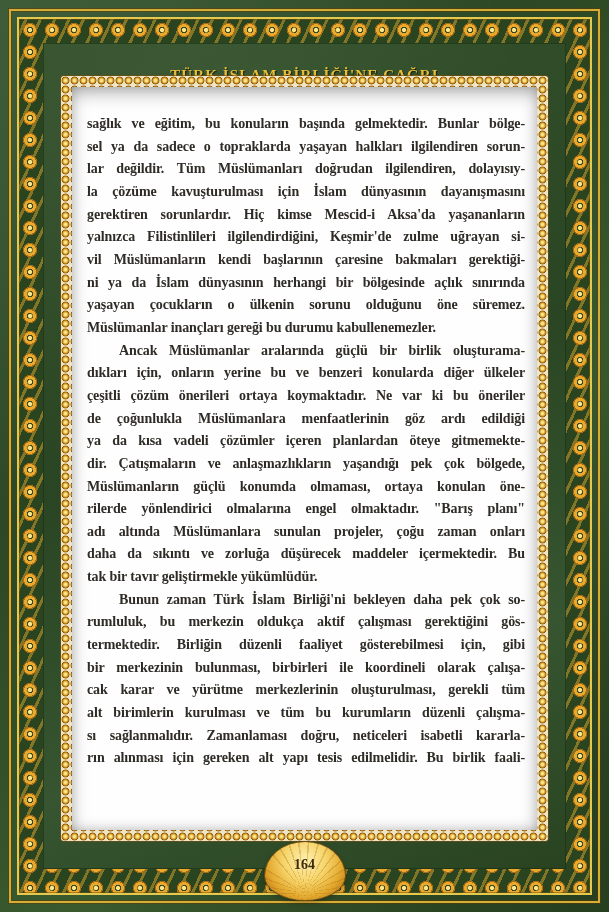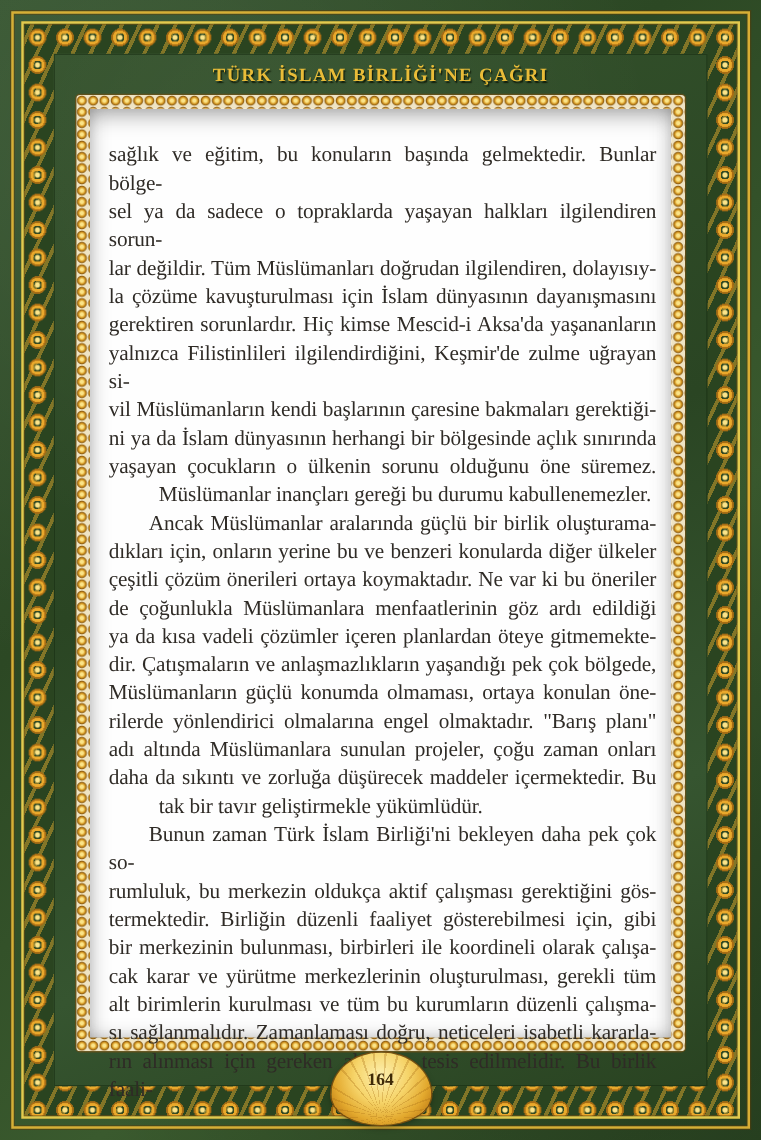--- a/index.html
+++ b/index.html
@@ -31,21 +31,21 @@
   
   .inner-green{
     position:absolute;top:43px;left:43px;right:43px;bottom:43px;
     background:
       radial-gradient(circle at 30% 10%, rgba(255,255,255,.05), transparent 40%),
       linear-gradient(160deg,#34522c 0%,#2a4523 45%,#365530 75%,#294321 100%);
     box-shadow:inset 0 0 0 1px rgba(20,40,14,.5);
   }
   
   .title{
-    position:absolute;top:46px;left:0;right:0;height:20px;line-height:30px;
+    position:absolute;top:60px;left:0;right:0;height:20px;line-height:30px;
     text-align:center;color:#e9bc38;font-weight:bold;font-size:15px;
     letter-spacing:1.1px;text-shadow:1px 1px 1px rgba(10,20,5,.85);
   }
   
   .braid{
     position:absolute;top:76px;left:61px;right:61px;bottom:71px;
     background-color:#efe4c4;
     background-image:
       radial-gradient(circle at 4.5px 4.5px, #fbe489 1.2px, #d89a22 2.6px, #8a5a10 3.6px, transparent 4.3px);
     background-size:9px 9px;
@@ -57,25 +57,26 @@
     position:absolute;top:87px;left:72px;right:72px;bottom:82px;
     background:#fefefe;
     box-shadow:
       inset 0 14px 18px -10px rgba(70,70,70,.5),
       inset 0 -10px 14px -10px rgba(70,70,70,.35),
       inset 12px 0 16px -12px rgba(70,70,70,.35),
       inset -12px 0 16px -12px rgba(70,70,70,.35);
   }
   .text-block{
     padding:26px 12px 0 15px;
-    font-size:17px;line-height:22.66px;color:#2f2b26;
+    font-size:14px;line-height:22.66px;color:#2f2b26;
     letter-spacing:-0.1px;
+    font-weight:bold;
   }
   .line{text-align:justify;text-align-last:justify;white-space:normal;}
-  .line.no-stretch{text-align-last:left;margin-left:40px;}
+  .line.no-stretch{text-align-last:left;}
   .line.indent{text-indent:32px;}
   
   .medallion{
     position:absolute;left:50%;top:842px;width:80px;height:58px;
     transform:translateX(-50%);z-index:5;
     background-image:
       repeating-conic-gradient(from -50deg at 50% 88%, rgba(168,109,20,0) 0 9deg, rgba(168,109,20,.30) 9deg 11deg),
       radial-gradient(ellipse at 50% 32%, #fdf0b0 0%, #f6d469 38%, #e3a92e 66%, #c07c15 86%, #8a5a10 100%);
     border-radius:50% 50% 50% 50% / 58% 58% 42% 42%;
     box-shadow:0 0 0 1px #7a4e0e, 0 2px 5px rgba(0,0,0,.35);

